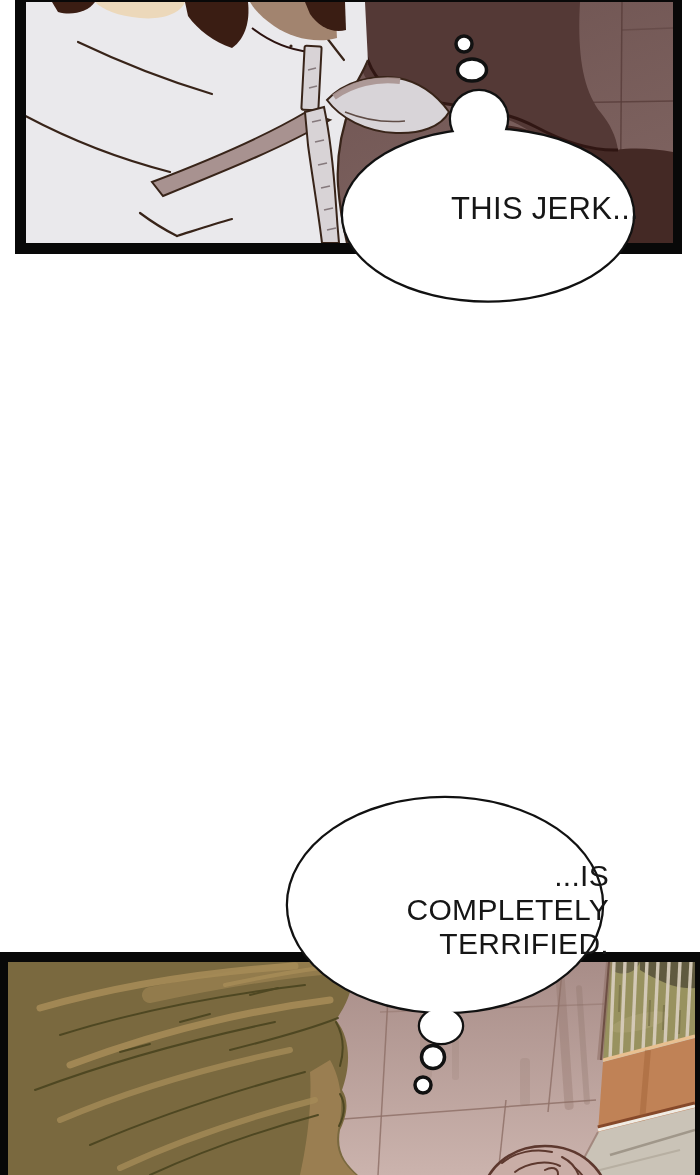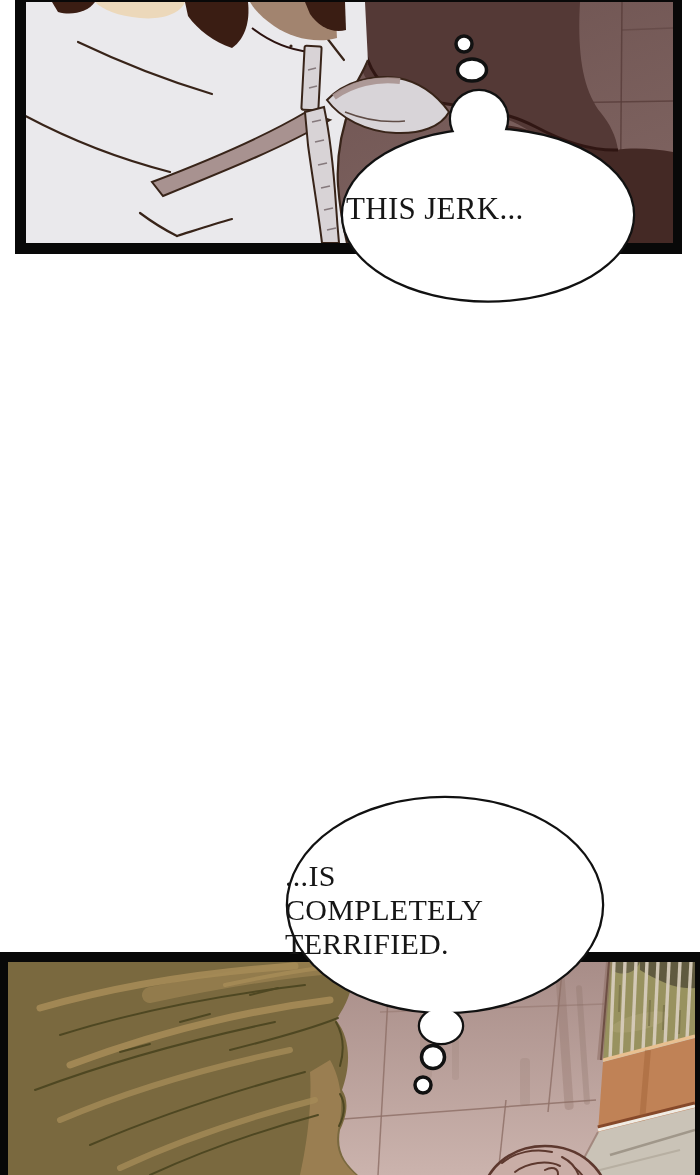--- a/index.html
+++ b/index.html
@@ -1,23 +1,23 @@
 <!DOCTYPE html>
 <html style="--page-bg: #ffffff; --ink: #080808; --text: #161616; --bubble-fill: #ffffff; --bubble-stroke: #111111; --p1-wall-dark: #684d4b; --p1-wall-light: #816663; --p1-grout: #573c3a; --p1-mass: #543936; --p1-mass-deep: #442925; --p1-rim: #2c1310; --jacket: #eae9ec; --jacket-gray: #d8d4d8; --outline: #382419; --collar-band: #a89290; --zipper-tape: #d8d3d6; --zipper-dash: #85797c; --skin: #ecd8ba; --neck-taupe: #a2846f; --hair-dark: #3a1d13; --p2-tile-top: #a88d88; --p2-tile-bottom: #cbb3ad; --p2-grout: #8f7169; --p2-streak: #8a6e65; --hair-olive: #7a693f; --hair-olive-light: #a58b57; --hair-olive-dark: #4a441f; --hair-corner: #45412c; --hair-rim: #9d8153; --foliage: #98925f; --foliage-dark: #5a543c; --railing: #d7ccbb; --ledge-orange: #c08256; --ledge-highlight: #e9c090; --ledge-dark: #86492a; --concrete: #cac3b7; --concrete-line: #a0978a; --head-skin: #c9ada6; --head-outline: #5d382e;"><head>
 <meta charset="utf-8">
 <style>
   html,body{margin:0;padding:0;background:#ffffff;}
   .page{position:relative;width:700px;height:1175px;background:var(--page-bg,#fff);overflow:hidden;
         font-family:"Liberation Serif","DejaVu Serif",serif;}
   .art{position:absolute;left:0;top:0;width:700px;height:1175px;display:block;}
-  .bubble-text{position:absolute;color:var(--text,#161616);text-align:left;
-               font-family:Liberation Serif, serif;
-               letter-spacing:0.3px;white-space:pre-line;user-select:none;padding-left:7px;}
+  .bubble-text{position:absolute;color:var(--text,#161616);text-align:right;
+               font-family:Liberation Sans, sans-serif;
+               letter-spacing:0.3px;white-space:pre-line;user-select:none;}
   .bubble-text.b1{left:339px;top:192px;width:300px;font-size:31px;line-height:33px;}
-  .bubble-text.b2{left:278px;top:859px;width:300px;font-size:30px;line-height:34px;}
+  .bubble-text.b2{left:309px;top:859px;width:300px;font-size:30px;line-height:34px;}
 </style>
 </head>
 <body>
 
 <div class="page">
   <svg class="art" viewBox="0 0 700 1175" aria-hidden="true">
     <defs>
       <linearGradient id="wall1" x1="0" y1="0" x2="1" y2="1">
         <stop offset="0" style="stop-color:var(--p1-wall-dark,#684d4b)"></stop>
         <stop offset="1" style="stop-color:var(--p1-wall-light,#816663)"></stop>

